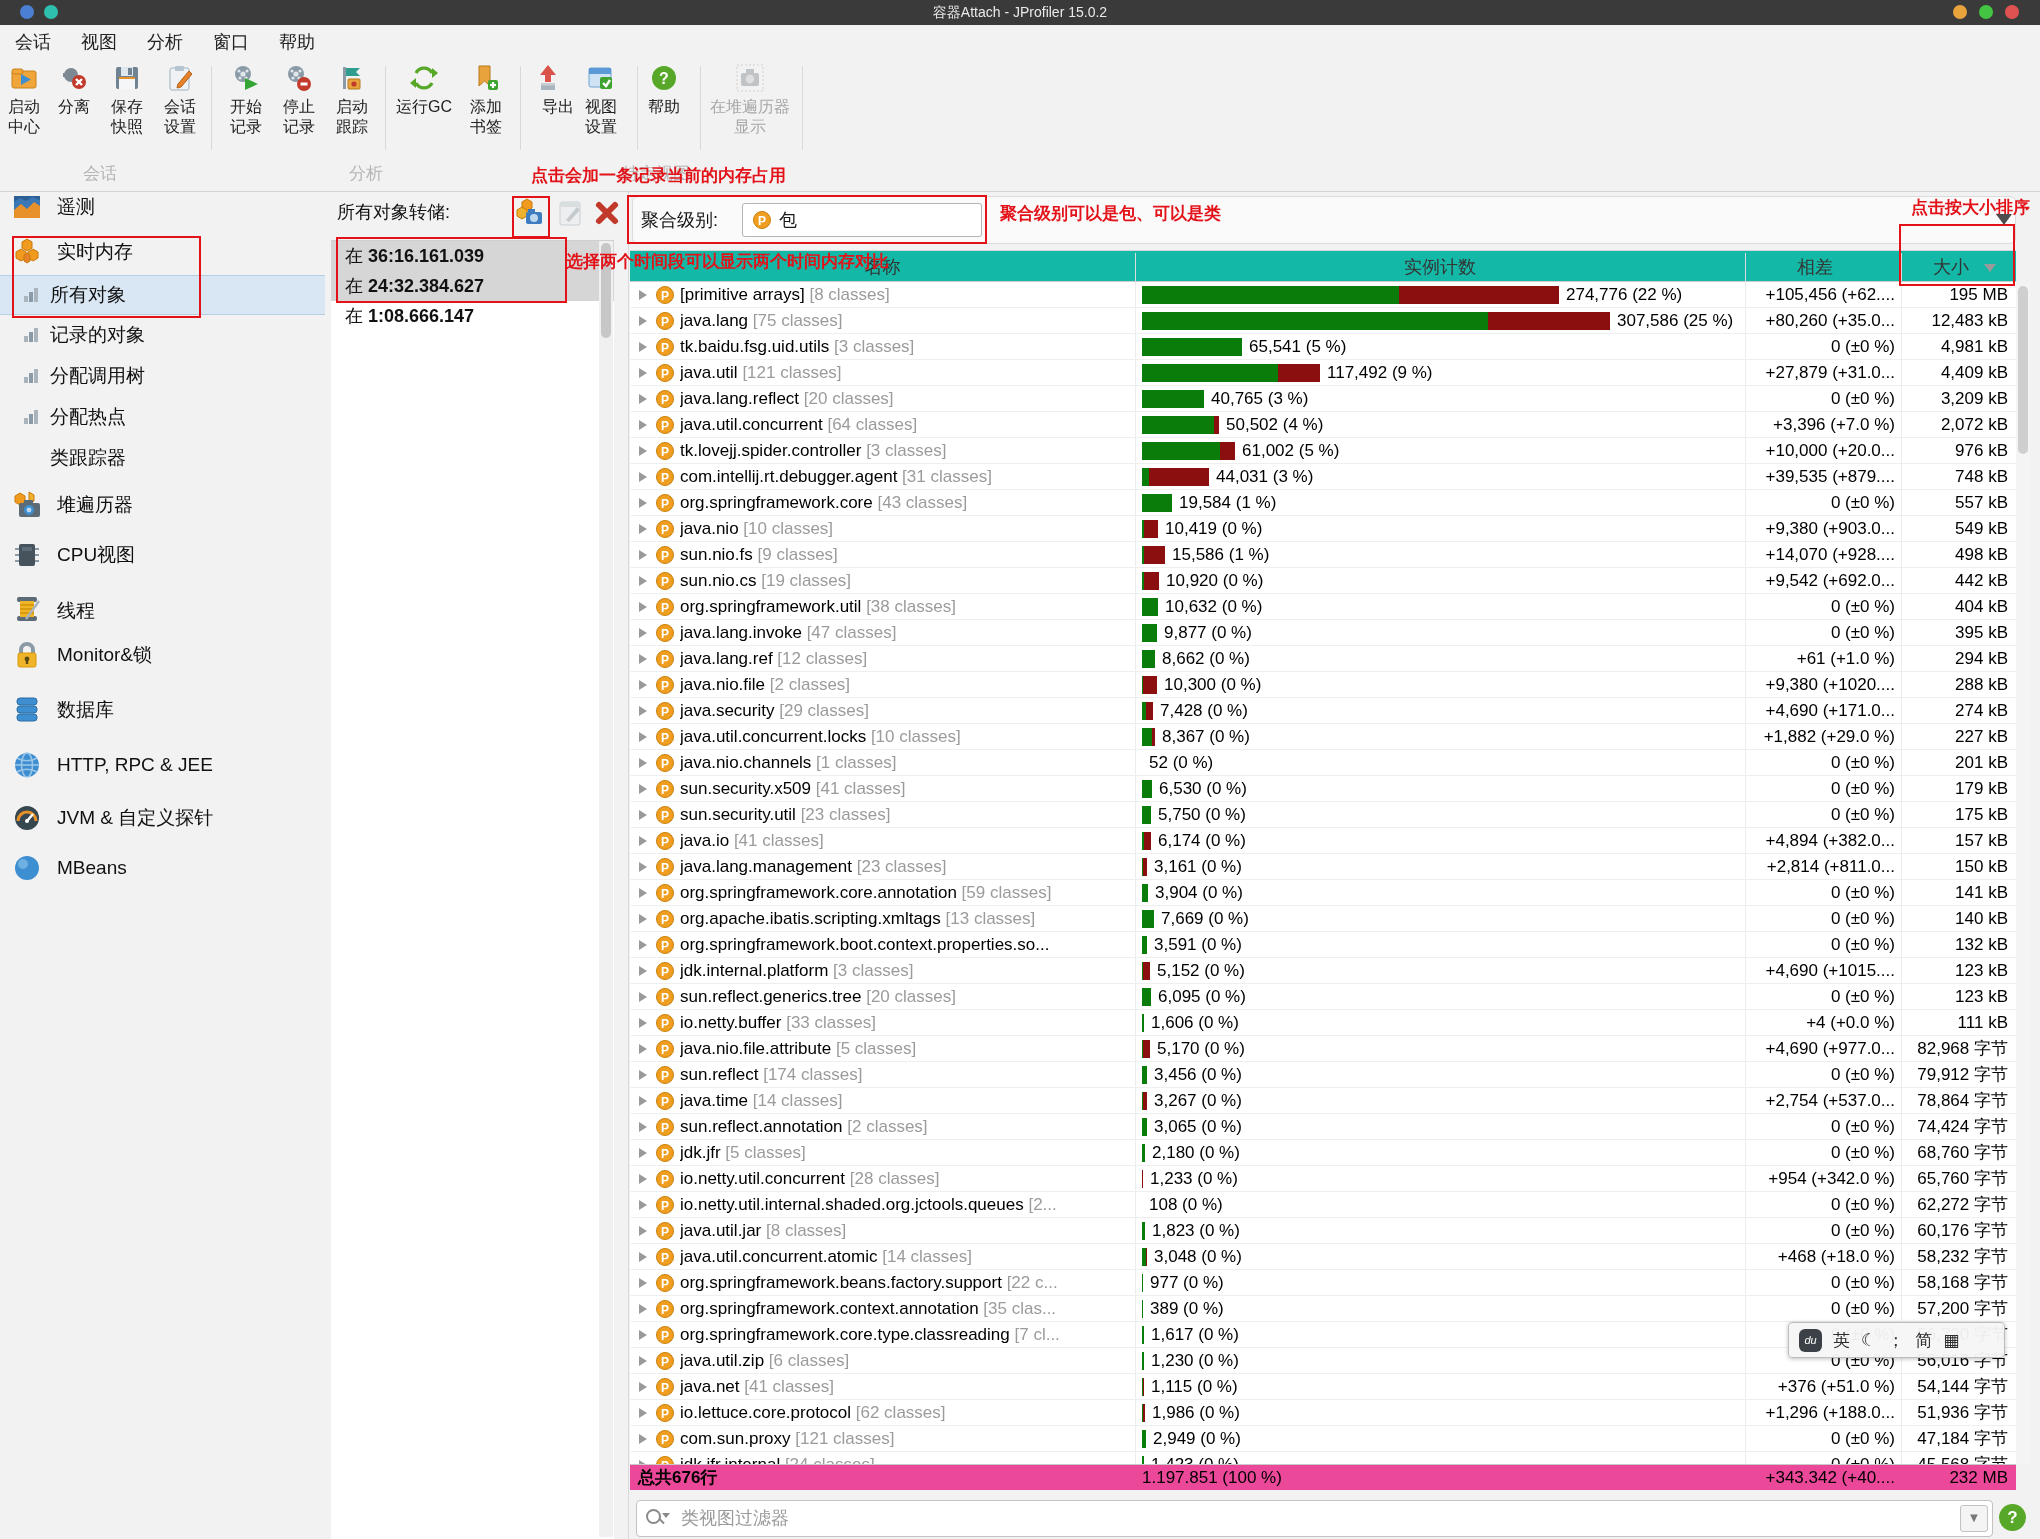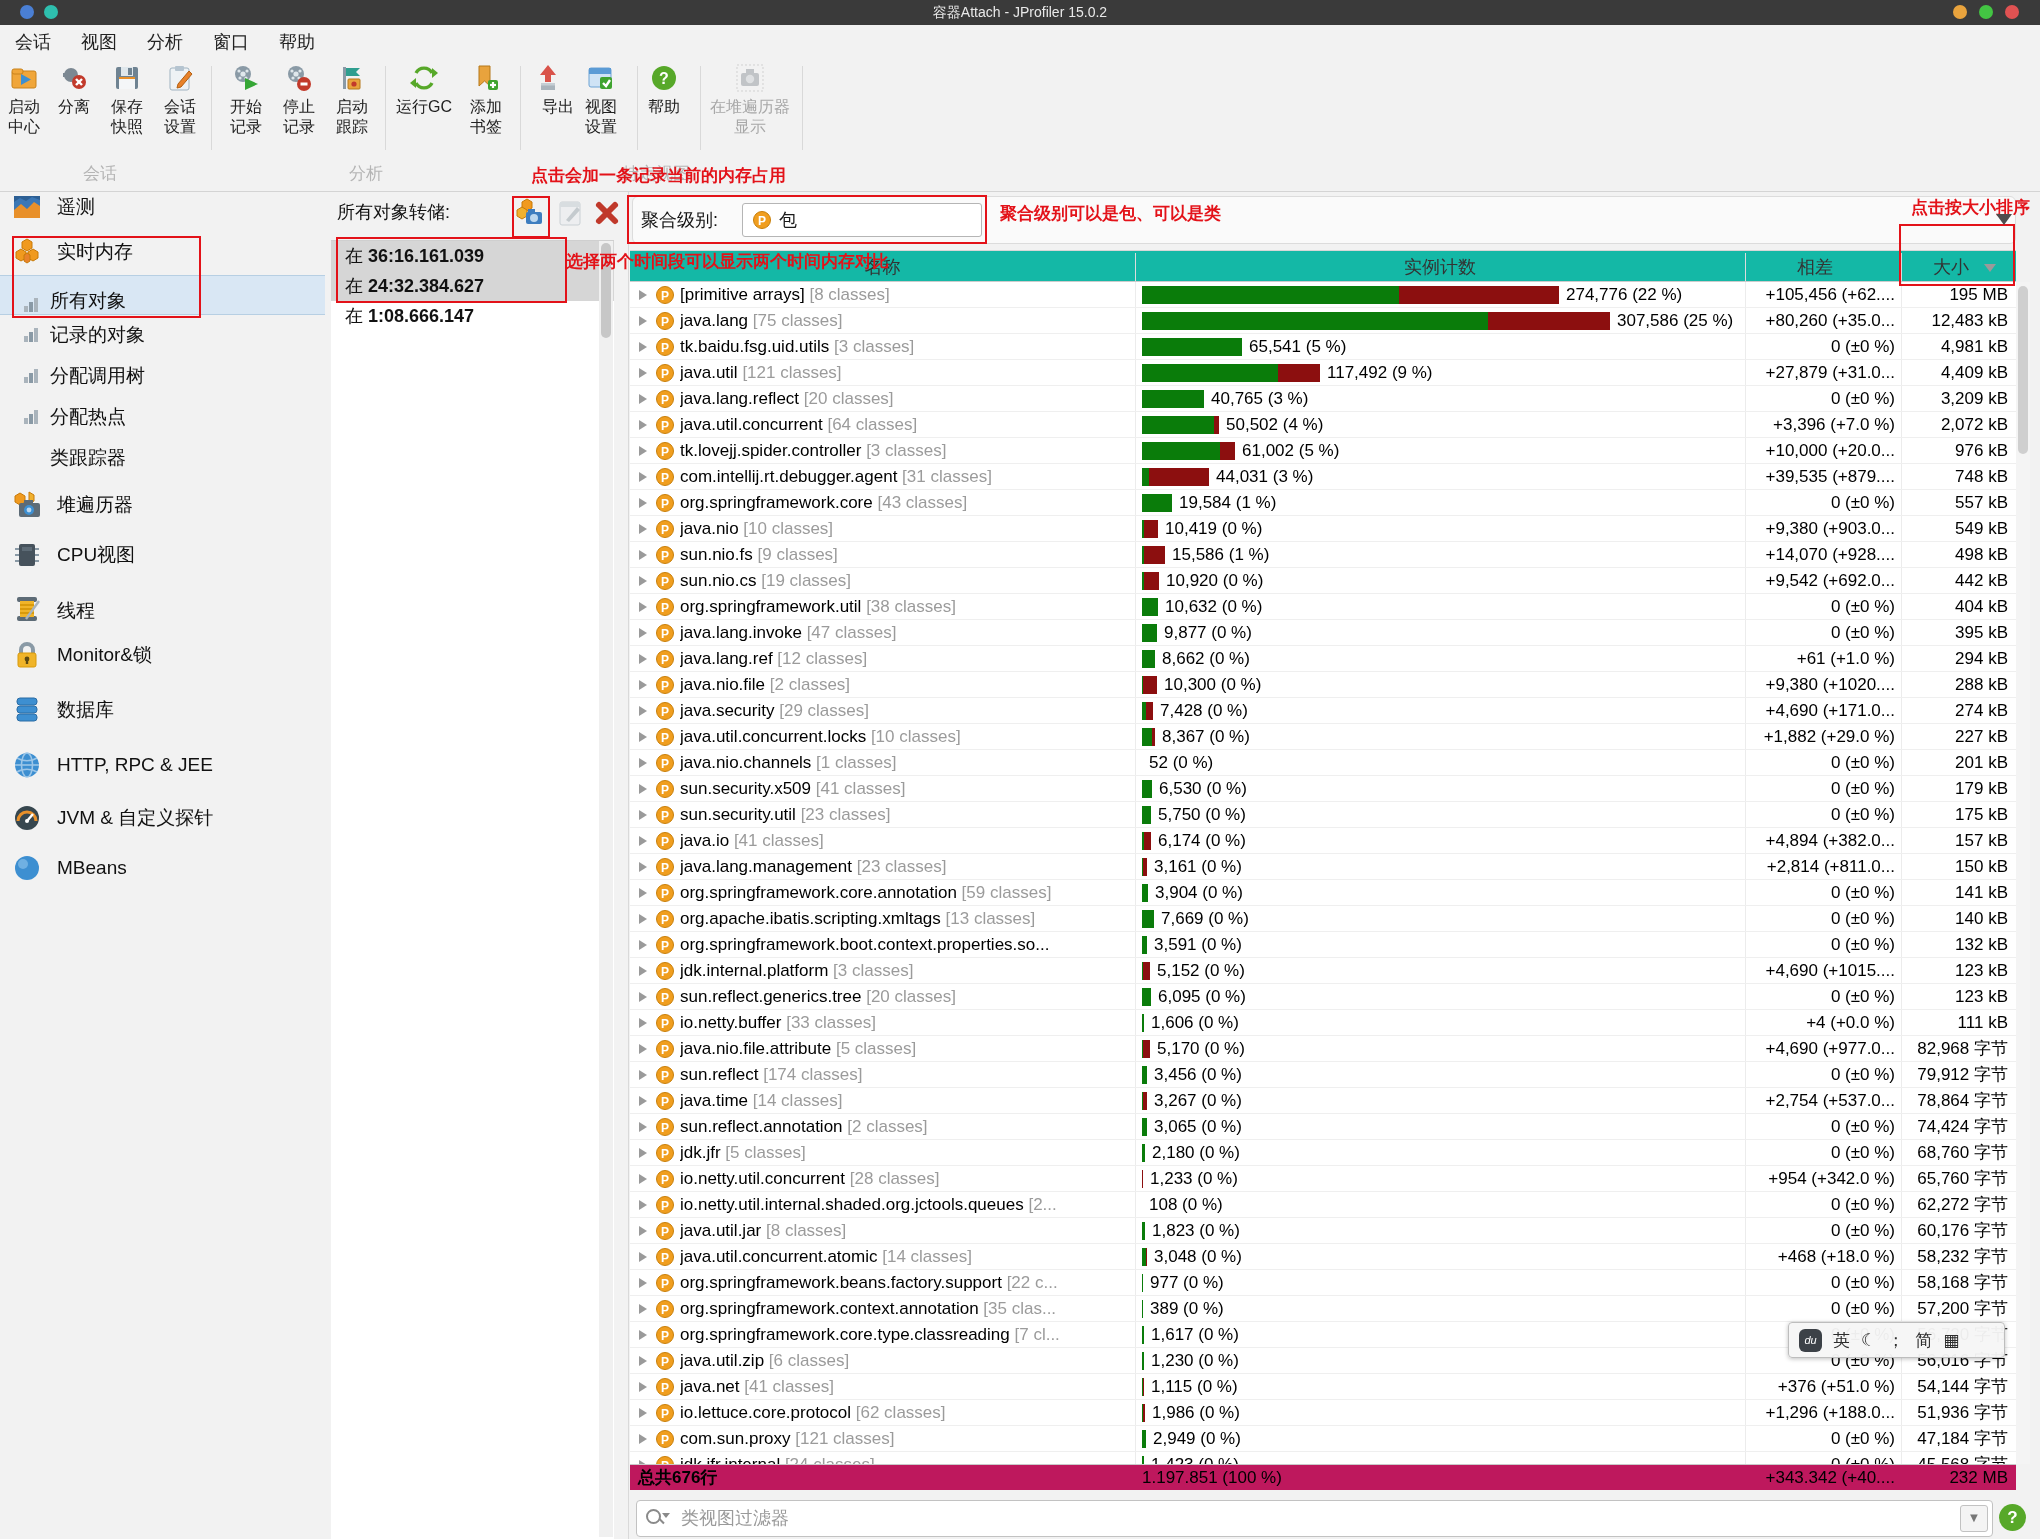--- a/index.html
+++ b/index.html
@@ -65,21 +65,21 @@
     white-space:nowrap;overflow:hidden;color:#000;}
   .t-classes{color:#9b9b9b;}
   .t-bar{position:absolute;top:4px;height:18px;}
   .bar-g{background:#0a7c0a;}
   .bar-r{background:#8c0f0f;}
   .t-count{position:absolute;top:0;height:26px;line-height:25px;font-size:17px;color:#000;white-space:nowrap;}
   .t-diff{position:absolute;left:1115px;top:0;width:150px;height:26px;line-height:25px;font-size:17px;
     text-align:right;color:#000;white-space:nowrap;}
   .t-size{position:absolute;left:1271px;top:0;width:107px;height:26px;line-height:25px;font-size:17px;
     text-align:right;color:#000;white-space:nowrap;}
-  #total-row{left:630px;top:1464px;width:1386px;height:26px;background:#be185d;border-top:1px solid #c9c9c9;box-sizing:border-box;}
+  #total-row{left:630px;top:1464px;width:1386px;height:26px;background:#ec4899;border-top:1px solid #c9c9c9;box-sizing:border-box;}
   #total-row .t-label{position:absolute;left:8px;top:0;line-height:25px;font-size:17px;font-weight:bold;color:#000;}
   #total-row .t-count{left:512px;}
   #table-scroll{left:2016px;top:282px;width:14px;height:1182px;background:#f4f4f4;}
   #table-thumb{left:2018px;top:286px;width:10px;height:168px;background:#cfcfcf;border-radius:5px;}
   
   #filter-input{left:636px;top:1500px;width:1357px;height:37px;box-sizing:border-box;border:1px solid #c2c2c2;
     border-radius:4px;background:#fff;font-size:18px;padding-left:44px;color:#333;outline:none;
     font-family:"Liberation Sans","DejaVu Sans",sans-serif;}
   #filter-input::placeholder{color:#9a9a9a;}
   #mag-icon{left:646px;top:1509px;width:22px;height:20px;}
@@ -136,21 +136,21 @@
       <span class="sb-icon"><svg width="30" height="30" viewBox="0 0 30 30">
           <g fill="#f09a1f" stroke="#c87a08">
             <polygon points="15,2 20,5 20,11 15,14 10,11 10,5"></polygon>
             <polygon points="9,12 14,15 14,21 9,24 4,21 4,15"></polygon>
             <polygon points="21,12 26,15 26,21 21,24 16,21 16,15"></polygon>
             <polygon points="15,16 18,18 18,24 15,26 12,24 12,18" fill="#e8822a"></polygon>
           </g>
         </svg></span>
       <span>实时内存</span>
     </div>
-    <div class="sb-item sub selected" style="top: 83px; align-items: flex-end;">
+    <div class="sb-item sub selected" style="top: 83px;">
       <span class="sb-icon"><svg width="18" height="18" viewBox="0 0 18 18">
           <rect x="2" y="10" width="4" height="6" fill="#aab4bc"></rect>
           <rect x="7" y="6" width="4" height="10" fill="#8a9aa6"></rect>
           <rect x="12" y="2" width="4" height="14" fill="#aab4bc"></rect>
         </svg></span>
       <span>所有对象</span>
     </div>
     <div class="sb-item sub" style="top: 124px;">
       <span class="sb-icon"><svg width="18" height="18" viewBox="0 0 18 18">
           <rect x="2" y="10" width="4" height="6" fill="#aab4bc"></rect>

